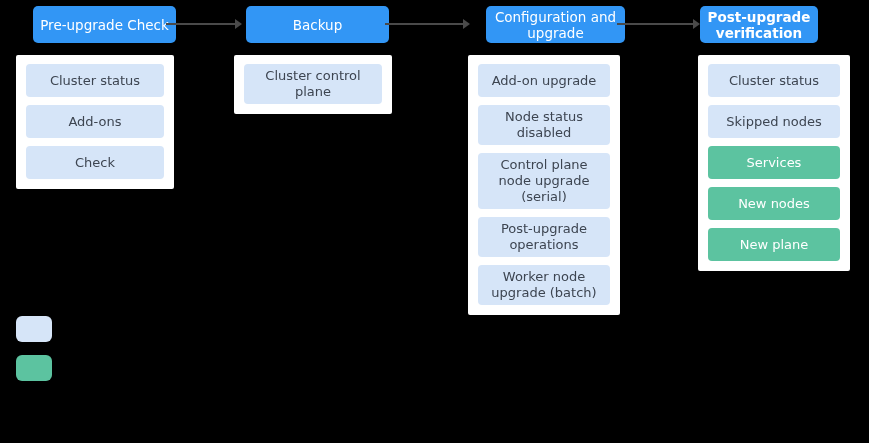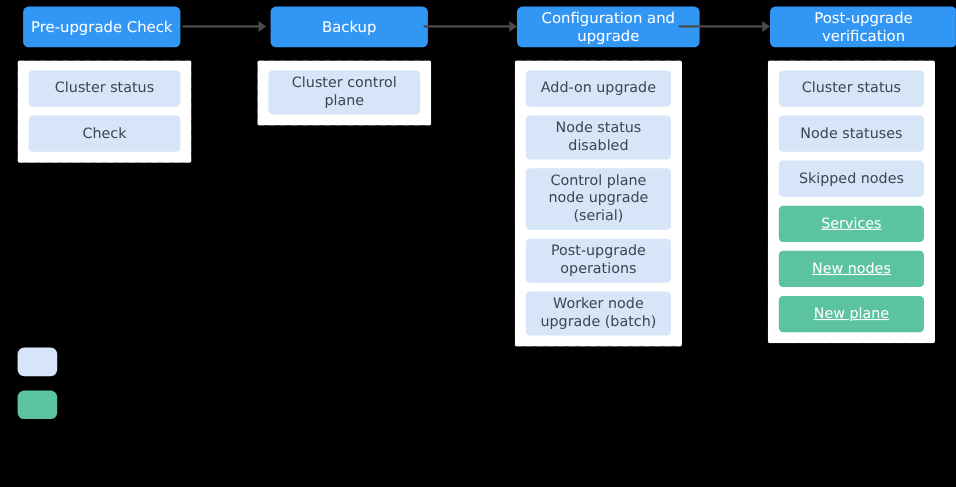--- a/index.html
+++ b/index.html
@@ -74,21 +74,20 @@
     justify-content: center;
     text-align: center;
     padding: 4px 6px;
     margin-bottom: 8px;
   }
   .item:last-child { margin-bottom: 0; }
 
   .item.green {
     background: #5cc3a0;
     color: #ffffff;
-    text-decoration: underline;
   }
 
   
   .connector {
     position: absolute;
     height: 10px;
     top: 19px;
   }
   .connector .line {
     position: absolute;
@@ -135,47 +134,47 @@
     font-size: 12px;
     color: #3d4551;
     white-space: nowrap;
   }
 </style>
 </head>
 <body>
 
 <div id="diagram">
     <div class="column" style="left: 16px; width: 158px;">
-      <div class="stage-header" style="left: 5px; width: 143px;">Pre-upgrade Check</div>
+      <div class="stage-header" style="left: 17px; width: 143px;">Pre-upgrade Check</div>
       <div class="panel">
         <div class="item">Cluster status</div>
+        <div class="item">Add-ons</div>
         <div class="item">Check</div>
       </div>
     </div>
     <div class="column" style="left: 234px; width: 158px;">
       <div class="stage-header" style="left: 12px; width: 143px;">Backup</div>
       <div class="panel">
         <div class="item">Cluster control plane</div>
       </div>
     </div>
     <div class="column" style="left: 468px; width: 152px;">
-      <div class="stage-header" style="left: 2px; width: 166px;">Configuration and upgrade</div>
+      <div class="stage-header" style="left: 18px; width: 139px;">Configuration and upgrade</div>
       <div class="panel">
         <div class="item">Add-on upgrade</div>
         <div class="item">Node status disabled</div>
         <div class="item">Control plane node upgrade (serial)</div>
         <div class="item">Post-upgrade operations</div>
         <div class="item">Worker node upgrade (batch)</div>
       </div>
     </div>
     <div class="column" style="left: 698px; width: 152px;">
-      <div class="stage-header" style="left: 2px; width: 170px;">Post-upgrade verification</div>
+      <div class="stage-header" style="left: 2px; width: 118px; font-weight: bold;">Post-upgrade verification</div>
       <div class="panel">
         <div class="item">Cluster status</div>
-        <div class="item">Node statuses</div>
         <div class="item">Skipped nodes</div>
         <div class="item green">Services</div>
         <div class="item green">New nodes</div>
         <div class="item green">New plane</div>
       </div>
     </div>
     <div class="connector" style="left: 166px; width: 76px;">
       <div class="line"></div>
       <div class="head"></div>
     </div>

